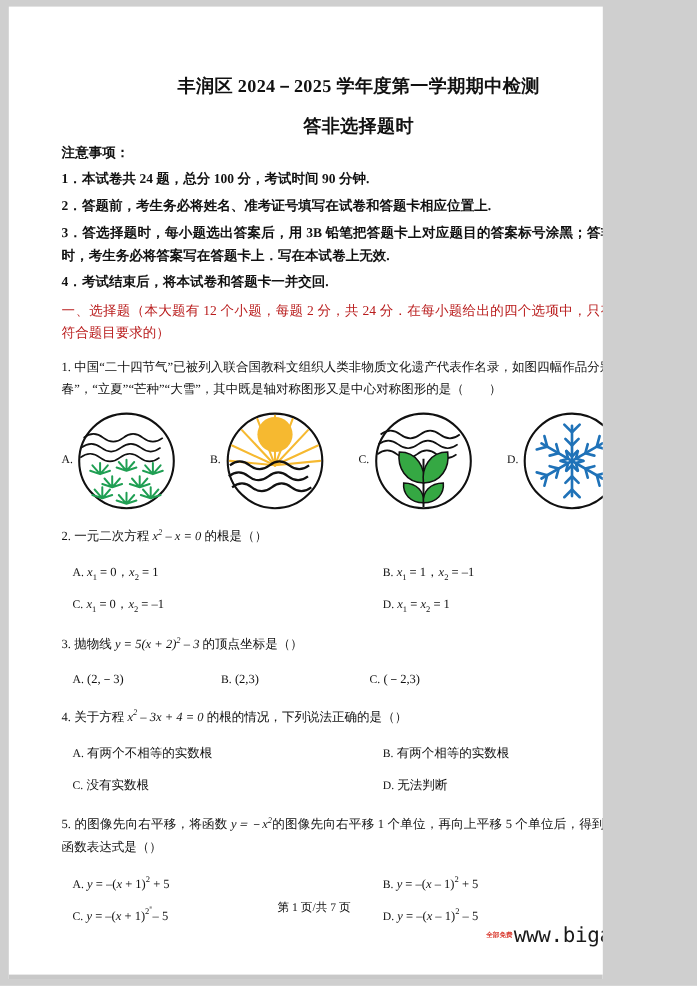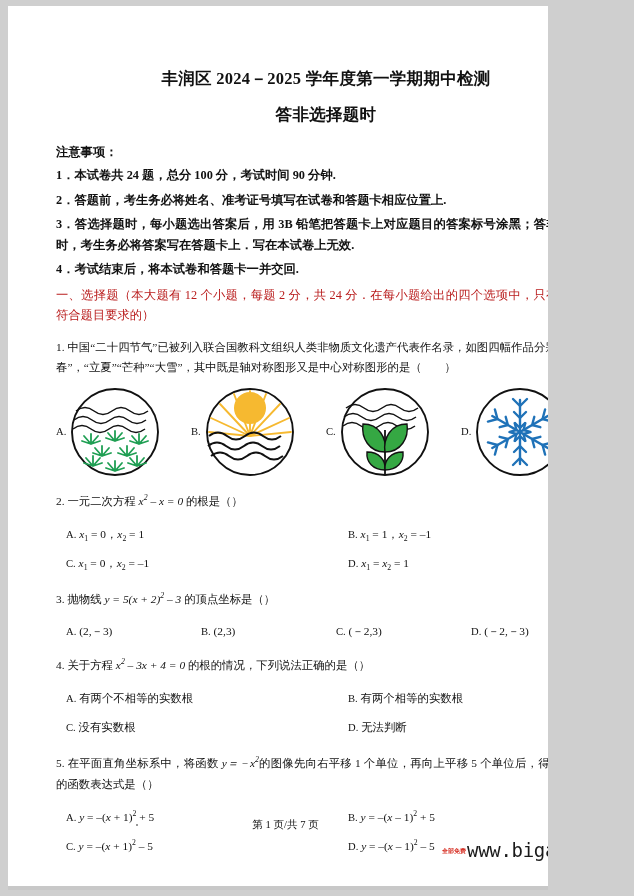--- a/index.html
+++ b/index.html
@@ -40,21 +40,21 @@
     font-size: 16.5px;
     letter-spacing: 0.3px;
     margin-top: 14px;
     color: #111;
   }
 
   
   .notice-head {
     font-weight: bold;
     font-size: 12.3px;
-    margin-top: 18px;
+    margin-top: 5px;
     color: #111;
   }
   .notice-item {
     font-weight: bold;
     font-size: 12.3px;
     line-height: 20.5px;
     margin-top: 4px;
     color: #111;
     text-align: justify;
   }
@@ -354,24 +354,20 @@
           <span>(2,－3)</span>
         </div>
         <div class="opt">
           <span class="opt-label">B.</span>
           <span>(2,3)</span>
         </div>
         <div class="opt">
           <span class="opt-label">C.</span>
           <span>(－2,3)</span>
         </div>
-        <div class="opt">
-          <span class="opt-label">D.</span>
-          <span>(－2,－3)</span>
-        </div>
       </div>
     </div>
 
     <div class="q">
       <div class="q-stem">
         <span>4.</span>
         <span>关于方程 </span><span class="mi"><i>x</i><sup>2</sup> – 3<i>x</i> + 4 = 0</span><span> 的根的情况，下列说法正确的是（）</span>
       </div>
       <div class="opts-2">
         <div class="opt">
@@ -389,21 +385,21 @@
         <div class="opt">
           <span class="opt-label">D.</span>
           <span>无法判断</span>
         </div>
       </div>
     </div>
 
     <div class="q">
       <div class="q-stem">
         <span>5.</span>
-        <span>在平面直角坐标系中，将函数 </span><span class="mi"><i>y</i>＝－<i>x</i><sup>2</sup></span><span>的图像先向右平移 1 个单位，再向上平移 5 个单位后，得到的图像的函数表达式是（）</span>
+        <span>的图像先向右平移，将函数 </span><span class="mi"><i>y</i>＝－<i>x</i><sup>2</sup></span><span>的图像先向右平移 1 个单位，再向上平移 5 个单位后，得到的图像的函数表达式是（）</span>
       </div>
       <div class="opts-2">
         <div class="opt">
           <span class="opt-label">A.</span>
           <span class="mi"><i>y</i> = –(<i>x</i> + 1)<sup>2</sup> + 5</span>
         </div>
         <div class="opt">
           <span class="opt-label">B.</span>
           <span class="mi"><i>y</i> = –(<i>x</i> – 1)<sup>2</sup> + 5</span>
         </div>

